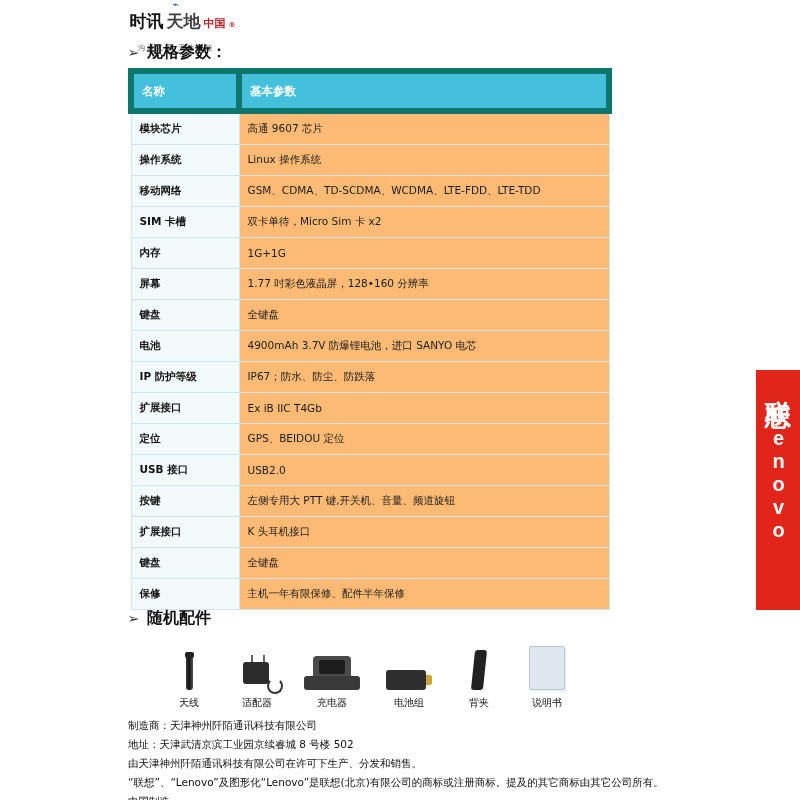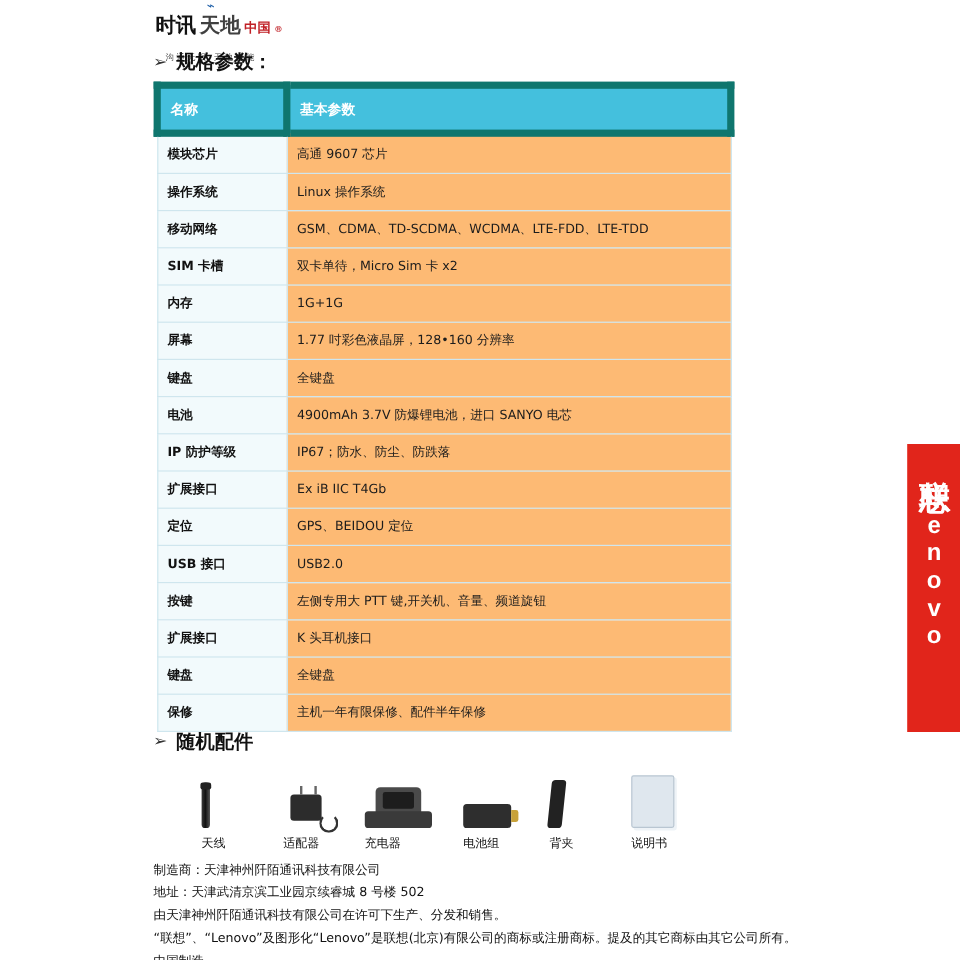--- a/index.html
+++ b/index.html
@@ -85,21 +85,21 @@
     margin-top:24px;
     font-family:"Liberation Sans",sans-serif;
   }
 
   
   .acc-row{
     position:absolute;left:168px;top:648px;width:400px;
     display:flex;align-items:flex-end;gap:26px;
   }
   .acc{
-    width:58px;display:flex;flex-direction:column;align-items:flex-start;
+    width:58px;display:flex;flex-direction:column;align-items:center;
   }
   .acc .art{height:42px;display:flex;align-items:flex-end;justify-content:center;}
   .acc .cap{font-size:10px;color:#111;margin-top:6px;}
 
   
   .antenna{width:7px;height:38px;background:linear-gradient(90deg,#3a3a3a,#111 45%,#555);border-radius:3px;}
   .antenna .tip{width:9px;height:6px;background:#222;border-radius:2px;margin-left:-1px;}
   .adapter{position:relative;width:40px;height:32px;}
   .adapter .body{position:absolute;left:6px;top:4px;width:26px;height:22px;background:#2c2c2c;border-radius:3px;}
   .adapter .prong{position:absolute;left:14px;top:-3px;width:10px;height:7px;border-left:2px solid #666;border-right:2px solid #666;}

